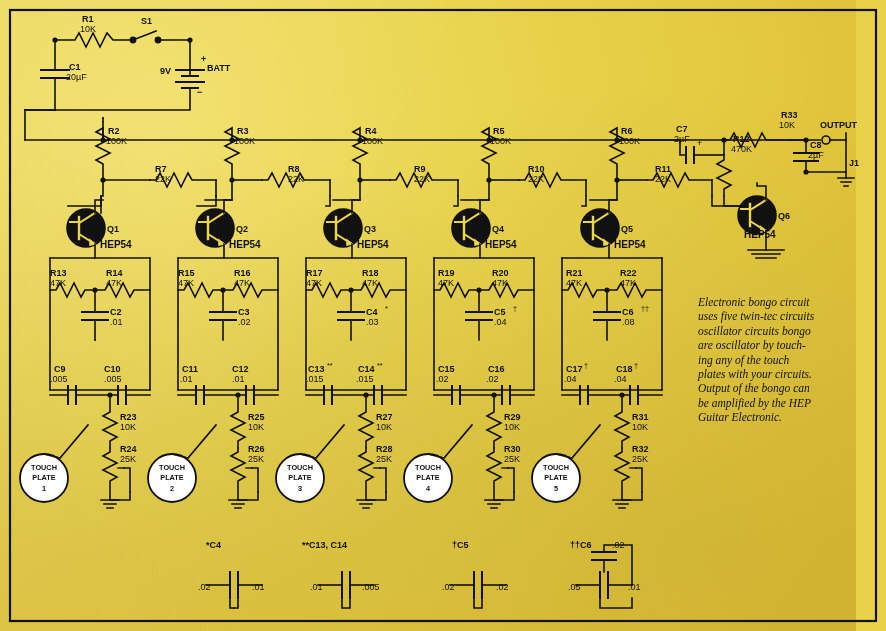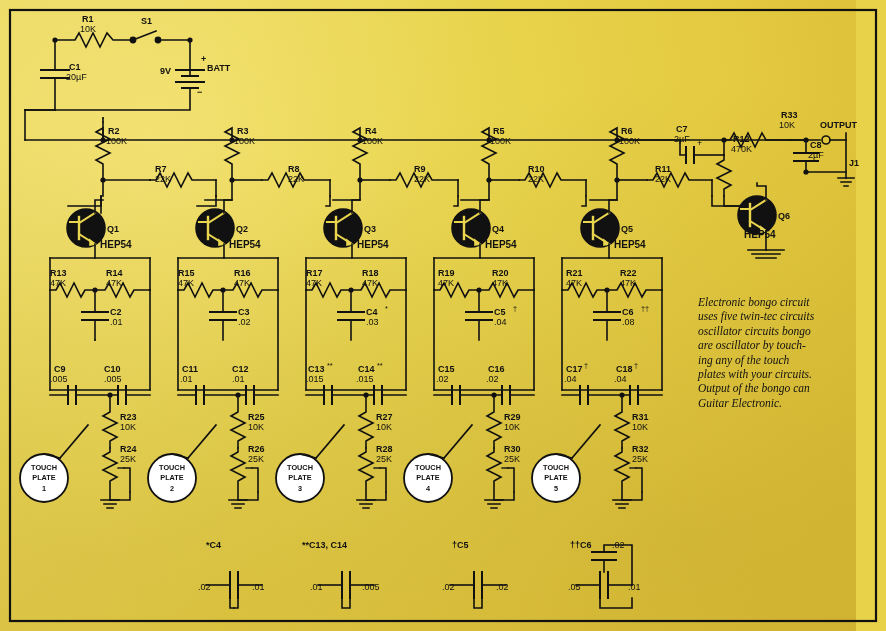--- a/index.html
+++ b/index.html
@@ -594,16 +594,17 @@
   </svg>
 
   <div class="cap" style="left:698px;top:295px;">
     <div>Electronic bongo circuit</div>
     <div>uses five twin-tec circuits</div>
     <div>oscillator circuits bongo</div>
     <div>are oscillator by touch-</div>
     <div>ing any of the touch</div>
     <div>plates with your circuits.</div>
     <div>Output of the bongo can</div>
+    <div>be amplified by the HEP</div>
     <div>Guitar Electronic.</div>
   </div>
 
 </div>
 
 </body></html>

